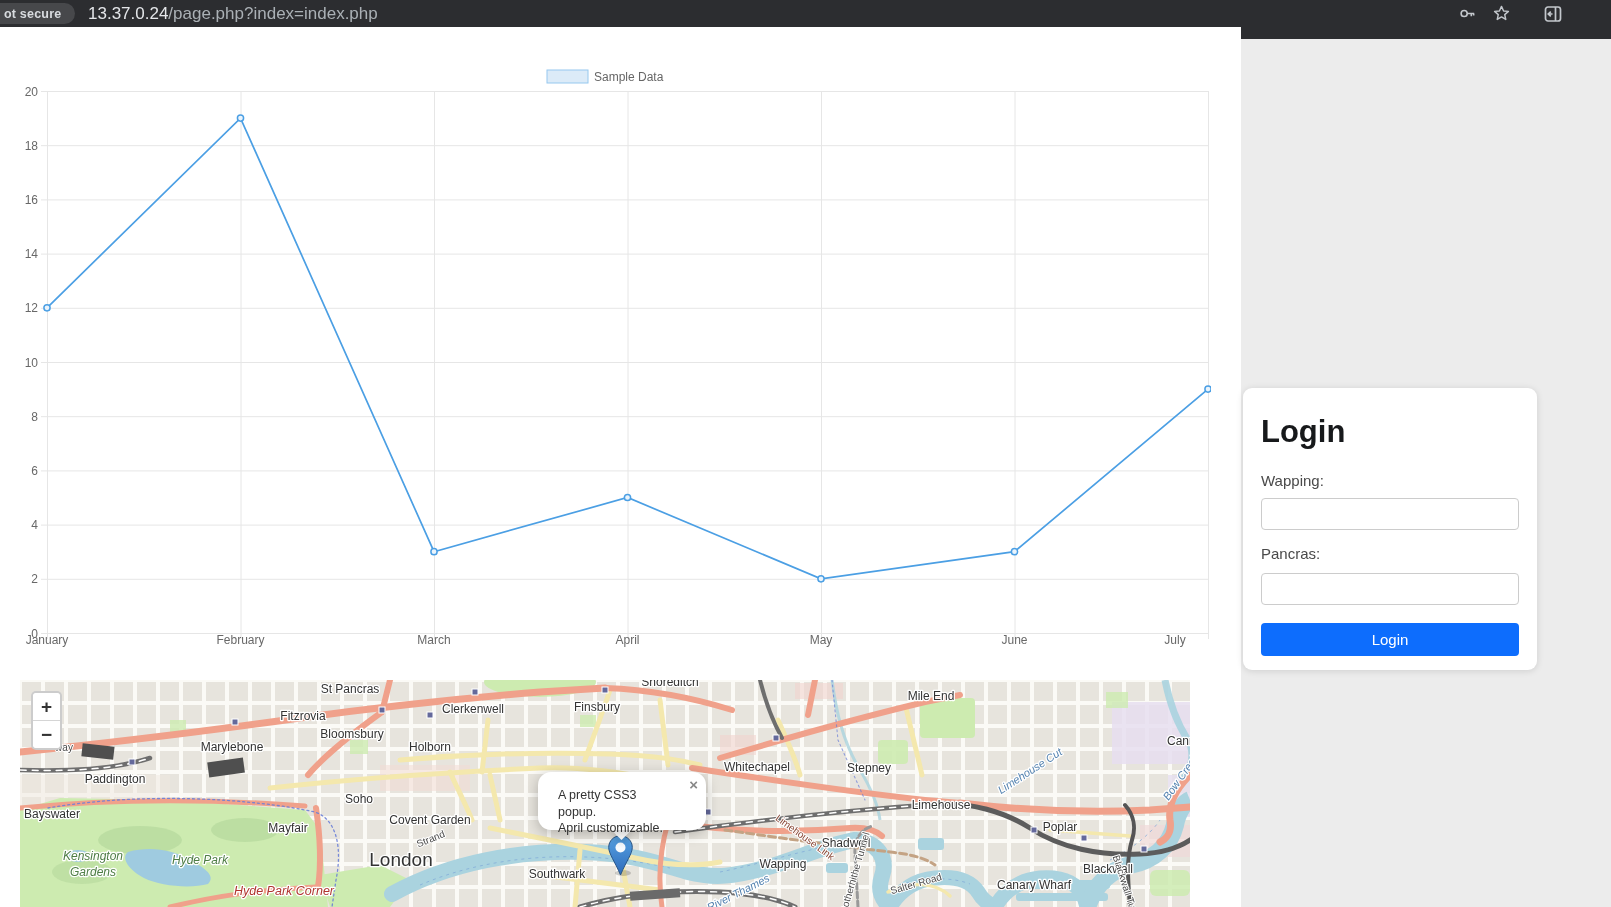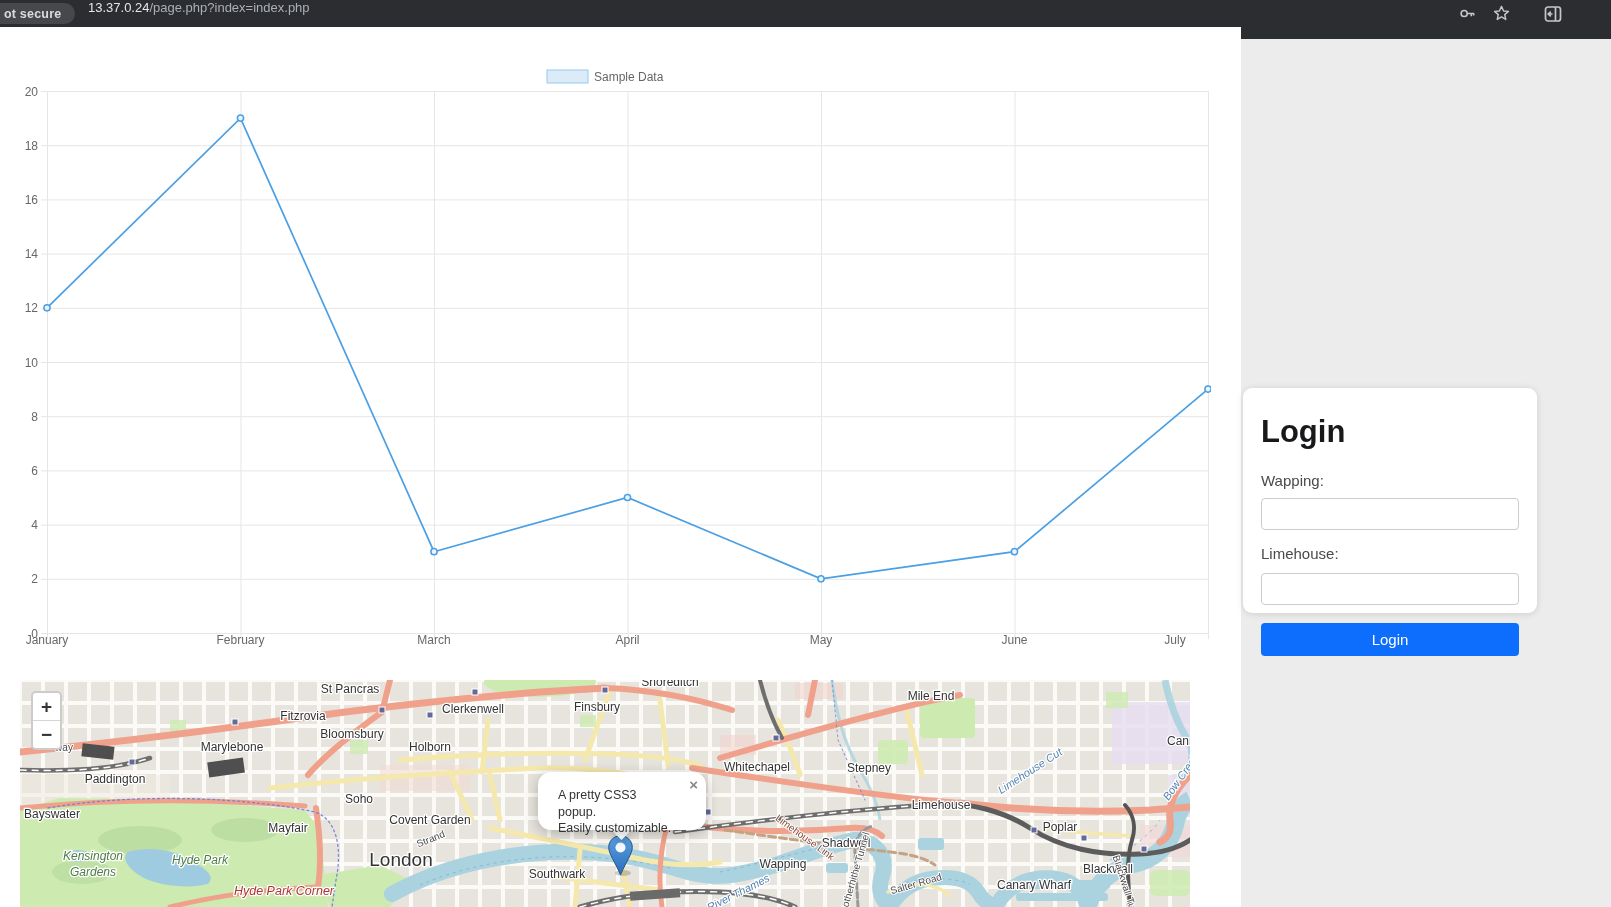--- a/index.html
+++ b/index.html
@@ -4,21 +4,21 @@
 <style>
   html,body{margin:0;padding:0;}
   body{width:1611px;height:907px;position:relative;overflow:hidden;
        background:#ececec;font-family:"Liberation Sans",sans-serif;}
 
   
   .topbar{position:absolute;left:0;top:0;width:1611px;height:39px;background:#2c2d30;}
   .chip{position:absolute;left:-18px;top:3px;height:21px;padding:0 14px 0 22px;
         background:#47484b;border-radius:11px;display:flex;align-items:center;}
   .chip span{color:#d8dbdf;font-size:12.5px;font-weight:600;letter-spacing:.2px;}
-  .urlbox{position:absolute;left:88px;top:0;height:27px;display:flex;font-size:13px;}
+  .urlbox{position:absolute;left:88px;top:0;height:27px;display:flex;align-items:center;font-size:17px;}
   .urlbox .host{color:#e4e6e9;}
   .urlbox .path{color:#aab0b5;}
   .tb-icon{position:absolute;top:4px;width:19px;height:19px;}
   .tb-icon svg{width:100%;height:100%;}
 
   
   .main{position:absolute;left:0;top:27px;width:1241px;height:880px;background:#fff;}
 
   
   #chart-svg{position:absolute;left:0;top:27px;}
@@ -48,21 +48,21 @@
 
   .popup{position:absolute;left:538px;top:772px;width:168px;height:58px;background:#fff;
          border-radius:13px;box-shadow:0 3px 14px rgba(0,0,0,.25);z-index:25;}
   .popup .ptext{padding:15px 33px 0 20px;font-size:12.5px;color:#333;line-height:16.5px;}
   .popup .pclose{position:absolute;right:8px;top:4px;font-size:15px;color:#888;cursor:pointer;
                  font-weight:bold;font-family:"Liberation Sans",sans-serif;}
   .ptip{position:absolute;left:614px;top:822px;width:15px;height:15px;background:#fff;
         transform:rotate(45deg);z-index:24;box-shadow:3px 3px 6px rgba(0,0,0,.12);}
 
   
-  .login-card{position:absolute;left:1243px;top:388px;width:294px;height:225px;background:#fff;
+  .login-card{position:absolute;left:1243px;top:388px;width:294px;height:282px;background:#fff;
               border-radius:9px;box-shadow:0 1px 7px rgba(0,0,0,.13);}
   .login-title{position:absolute;left:18px;top:26px;font-size:31px;font-weight:bold;color:#17191b;}
   .fld-label{position:absolute;left:18px;font-size:15px;color:#4a4a4a;}
   .fld-input{position:absolute;left:18px;width:258px;height:32px;box-sizing:border-box;
              border:1px solid #cccccc;border-radius:4px;background:#fff;padding:0 8px;font-size:14px;}
   .login-btn{position:absolute;left:18px;top:235px;width:258px;height:33px;border:none;border-radius:4px;
              color:#fff;font-size:15px;cursor:pointer;font-family:"Liberation Sans",sans-serif;}
 </style>
 </head>
 <body>
@@ -339,25 +339,25 @@
           <stop offset="1" stop-color="#2d6bbb"></stop>
     </linearGradient>
       </defs>
     <circle cx="12.5" cy="12.5" r="5" fill="#ffffff" opacity=".96"></circle>
   </svg>
 </div>
 <div class="ptip"></div>
 <div class="popup">
   <div class="ptext">
     <div>A pretty CSS3 popup.</div>
-    <div>Easily customizable.</div>
+    <div>April customizable.</div>
   </div>
   <div class="pclose">×</div>
 </div>
 
 <div class="login-card">
   <div class="login-title">Login</div>
   <div class="fld-label" style="top:84px;">Wapping:</div>
   <input class="fld-input" style="top: 110px;" type="text">
-  <div class="fld-label" style="top:157px;">Limehouse:</div>
+  <div class="fld-label" style="top:157px;">Pancras:</div>
   <input class="fld-input" style="top: 185px;" type="password">
   <button class="login-btn" style="background: rgb(13, 109, 253);">Login</button>
 </div>
 
 </body></html>

